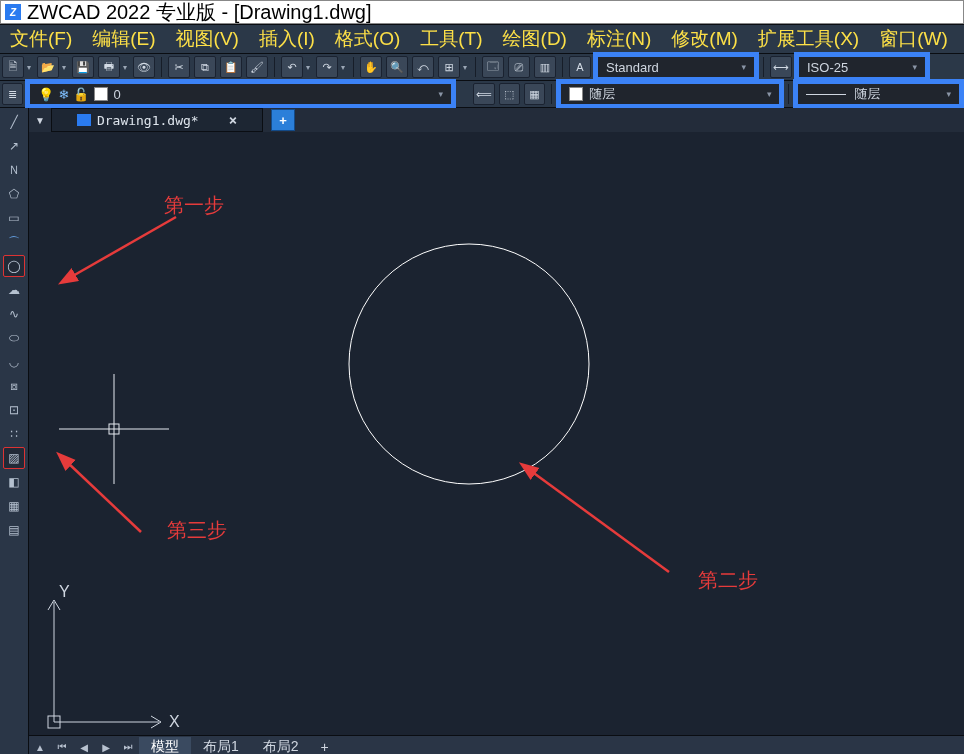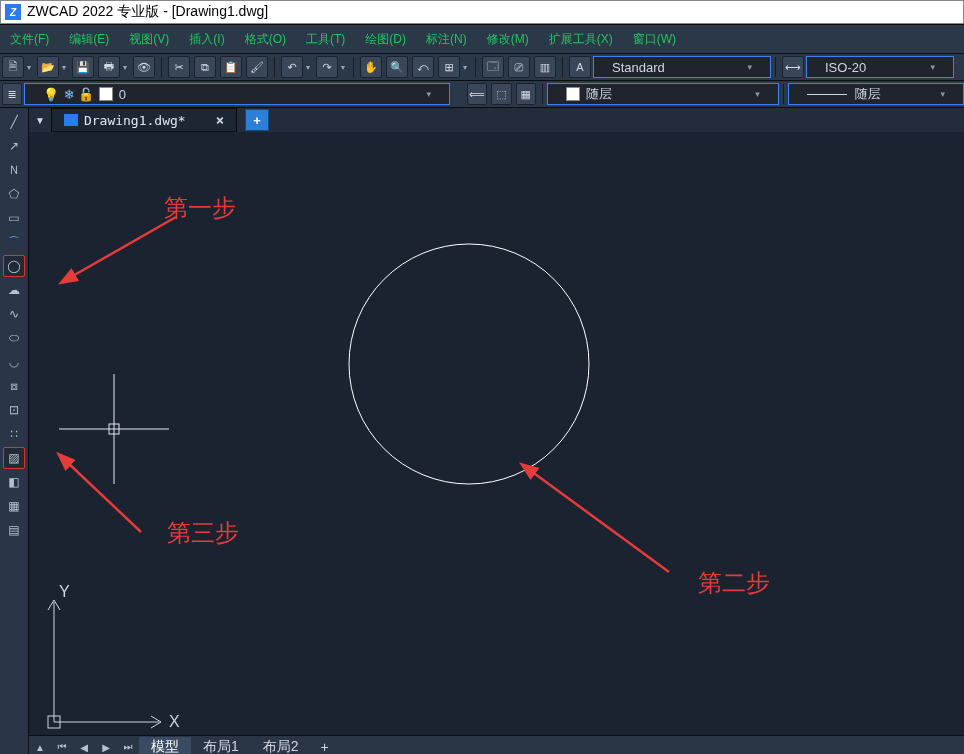--- a/index.html
+++ b/index.html
@@ -1,44 +1,44 @@
 <!DOCTYPE html>
 <html><head>
 <meta charset="utf-8">
 <style>
 html,body{margin:0;padding:0;background:#1e2a38;color:#dcdfe3;font-family:"Microsoft YaHei","SimSun",sans-serif;font-size:13px;width:964px;height:754px;overflow:hidden}
 .titlebar{background:#fff;color:#000;height:22px;display:flex;align-items:center;padding:0 4px;border:1px solid #888}
 .titlebar .logo{width:16px;height:16px;background:#2a7bf0;margin-right:6px;display:flex;align-items:center;justify-content:center;color:#fff;font-size:10px;font-style:italic;font-weight:bold}
-.titlebar .title{font-size:14px}
+.titlebar .title{font-size:20px}
 .menubar{background:#2b3848;height:28px;display:flex;align-items:center;border-top:1px solid #0a0d12;border-bottom:1px solid #0a0d12}
-.menubar .mitem{padding:0 10px;color:#22c55e;font-size:12px;cursor:default;white-space:nowrap}
+.menubar .mitem{padding:0 10px;color:#fde047;font-size:19px;cursor:default;white-space:nowrap}
 .toolbar{background:#2b3848;height:26px;display:flex;align-items:center;border-bottom:1px solid #0a0d12}
 .ticon{width:20px;height:20px;margin:0 2px;background:#3a4758;border:1px solid #1a2230;border-radius:2px;display:flex;align-items:center;justify-content:center;font-size:11px;color:#d2dae4}
 .tdrop{width:6px;height:20px;display:flex;align-items:center;justify-content:center;color:#9aa6b5;font-size:8px;margin-right:3px}
 .sep{width:1px;height:20px;background:#161d28;margin:0 4px}
-.combo{background:#20252d;border:1px solid #3b82f6;height:20px;display:flex;align-items:center;padding:0 18px;color:#cfd6e0}
+.combo{background:#20252d;border:5px solid #3b82f6;height:20px;display:flex;align-items:center;padding:0 8px;color:#cfd6e0}
 .combo .dd{margin-left:auto;color:#8a95a6;font-size:9px}
 .layerrow{background:#2b3848;height:26px;display:flex;align-items:center;border-bottom:1px solid #0a0d12}
 .maincols{display:flex;height:650px}
 .ltool{width:28px;background:#2a3647;display:flex;flex-direction:column;align-items:center;padding-top:2px;border-right:1px solid #0a0d12}
 .lbtn{width:20px;height:20px;margin:1px 0;border:1px solid transparent;display:flex;align-items:center;justify-content:center;color:#b5c1d0;font-size:12px;border-radius:2px}
 .lbtn.hl{border:1px solid #d33;background:#222a37}
 .stage{flex:1;position:relative;background:#1b2330}
 .tabbar{height:24px;background:#232c3a;display:flex;align-items:center;padding-left:6px;border-bottom:1px solid #0a0d12}
 .tabbar .tri{color:#cfd6e0;font-size:10px;margin-right:6px}
-.tab{background:#1d2633;border:1px solid #0a0d12;height:22px;display:flex;align-items:center;padding:0 12px;color:#dfe6ee;font-family:Consolas,monospace}
+.tab{background:#1d2633;border:1px solid #0a0d12;height:22px;display:flex;align-items:center;padding:0 25px;color:#dfe6ee;font-family:Consolas,monospace}
 .tab .fileico{width:14px;height:12px;background:#2a7bf0;margin-right:6px;display:inline-block}
 .tab .close{margin-left:30px;color:#cfd6e0;font-size:14px;font-weight:bold}
 .tabadd{width:22px;height:20px;background:#2b7fd9;color:#fff;display:flex;align-items:center;justify-content:center;margin-left:8px;font-weight:bold;border:1px solid #134a88}
 .canvas{position:absolute;top:24px;left:0;right:0;bottom:22px;background:#1b2330}
 .bottomrow{position:absolute;left:0;right:0;bottom:0;height:22px;background:#2a3546;display:flex;align-items:center;border-top:1px solid #0a0d12}
 .bnav{width:20px;height:18px;display:flex;align-items:center;justify-content:center;color:#b7c1cf;font-size:10px;margin:0 1px}
 .btab{padding:0 12px;height:20px;display:flex;align-items:center;color:#cfd6e0;font-size:14px}
 .btab.active{background:#3a4a60;color:#fff}
-.ann{position:absolute;color:#e63b3b;font-size:24px;font-weight:400;font-family:"SimSun",serif;pointer-events:none}
+.ann{position:absolute;color:#e63b3b;font-size:20px;font-weight:400;font-family:"SimSun",serif;pointer-events:none}
 svg{display:block}
 </style>
 </head>
 <body>
 
 <div class="titlebar">
   <div class="logo">Z</div>
   <div class="title">ZWCAD 2022 专业版 - [Drawing1.dwg]</div>
 </div>
 
@@ -87,21 +87,21 @@
   <div class="ticon">▥</div>
   <div class="sep"></div>
   <div class="ticon">A</div>
   <div class="combo" style="width:140px">
       <span>Standard</span>
       <span class="dd">▾</span>
     </div>
   <div class="sep"></div>
   <div class="ticon">⟷</div>
   <div class="combo" style="width:110px">
-      <span>ISO-20</span>
+      <span>ISO-25</span>
       <span class="dd">▾</span>
     </div>
 </div>
 
 <div class="layerrow">
   <div class="ticon">≣</div>
   <div class="combo" style="width:420px">
     <span style="color:#f9d423;margin-right:4px">💡</span>
     <span style="color:#7fbfff;margin-right:4px">❄</span>
     <span style="color:#c09220;margin-right:4px">🔓</span>

